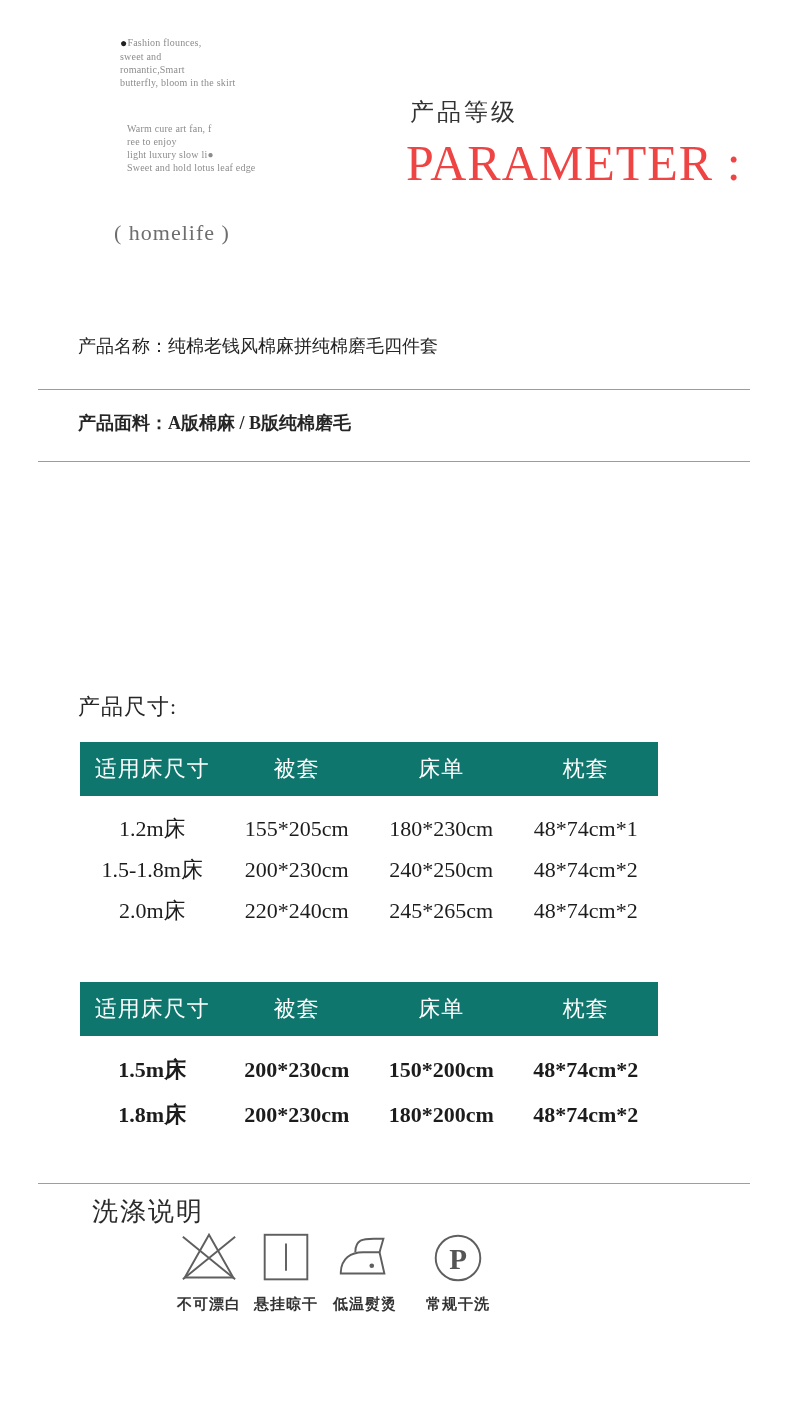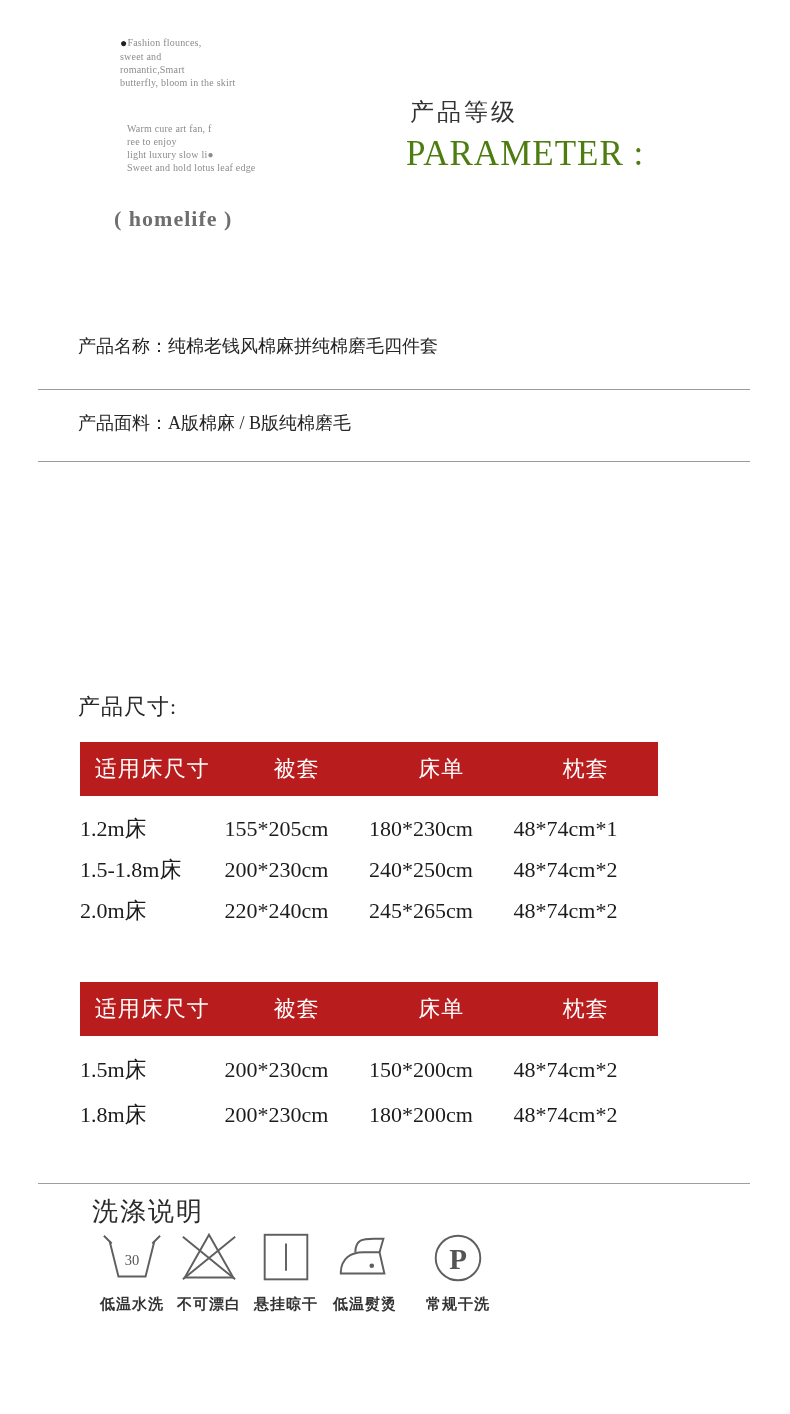--- a/index.html
+++ b/index.html
@@ -5,47 +5,47 @@
   html,body{margin:0;padding:0;}
   body{background:#fff;}
   .page{position:relative;width:790px;height:1414px;background:#ffffff;overflow:hidden;
         font-family:"Liberation Serif","DejaVu Serif",serif;color:#262626;}
 
   
   .decor{position:absolute;font-size:10px;line-height:13px;color:#8c8c8c;letter-spacing:.2px;}
   .decor1{left:120px;top:36px;}
   .decor2{left:127px;top:122px;}
   .bullet{color:#222;font-size:12px;vertical-align:-1px;}
-  .brand{position:absolute;left:114px;top:206px;font-size:22px;color:#6e6e6e;letter-spacing:1px;font-weight:bold;}
+  .brand{position:absolute;left:114px;top:220px;font-size:22px;color:#6e6e6e;letter-spacing:1px;}
 
   
   .title-zh{position:absolute;left:410px;top:96px;font-size:24px;color:#333;letter-spacing:3px;}
-  .title-en{position:absolute;left:406px;top:134px;font-size:35px;color:#4d7c0f;letter-spacing:1px;}
+  .title-en{position:absolute;left:406px;top:134px;font-size:50px;color:#ef4444;letter-spacing:1px;}
 
   
   .info-list{position:absolute;left:38px;top:320px;width:712px;}
   .info-row{box-sizing:border-box;border-bottom:1px solid #9c9c9c;padding:14px 0 0 40px;
             height:70px;font-size:18px;color:#262626;white-space:nowrap;}
-  .info-row:nth-child(2){height:72px;padding-top:21px;}
+  .info-row:nth-child(2){height:72px;padding-top:21px;font-weight:bold;}
   .info-row:nth-child(3){height:80px;padding-top:27px;}
   .info-row:nth-child(4){height:91px;padding-top:35px;}
 
   .size-heading{position:absolute;left:78px;top:692px;font-size:22px;color:#262626;letter-spacing:1px;}
 
   
   .size-table{position:absolute;left:80px;width:578px;}
   #table1{top:742px;}
   #table2{top:982px;}
-  .thead{height:54px;background:#b91c1c;display:flex;align-items:center;color:#fff;font-size:22px;}
+  .thead{height:54px;background:#0f766e;display:flex;align-items:center;color:#fff;font-size:22px;}
   .th{flex:1;text-align:center;letter-spacing:1px;}
   .tbody1{margin-top:12px;}
   .tbody2{margin-top:11px;}
   .trow{display:flex;align-items:center;height:41px;font-size:22px;color:#1c1c1c;}
-  #table2 .trow{height:45px;}
-  .td{flex:1;text-align:left;}
+  #table2 .trow{height:45px;font-weight:bold;}
+  .td{flex:1;text-align:center;}
 
   
   .bottom-rule{position:absolute;left:38px;top:1183px;width:712px;border-top:1px solid #9e9e9e;}
   .care-heading{position:absolute;left:92px;top:1194px;font-size:26px;color:#2b2b2b;letter-spacing:2px;}
   .care-item{position:absolute;top:1228px;width:110px;transform:translateX(-50%);text-align:center;}
   .care-item svg{display:block;margin:0 auto;width:62px;height:62px;}
   .care-label{margin-top:5px;font-size:15px;font-weight:bold;color:#333;letter-spacing:1px;
               font-family:"Liberation Sans","DejaVu Sans",sans-serif;}
   .icon-stroke{stroke:#5f5f5f;stroke-width:2;fill:none;}
   .icon-text{fill:#555;font-family:"Liberation Serif",serif;}
@@ -127,28 +127,20 @@
         <div class="td">200*230cm</div>
         <div class="td">180*200cm</div>
         <div class="td">48*74cm*2</div>
       </div>
     </div>
   </div>
 
   <div class="bottom-rule"></div>
   <div class="care-heading">洗涤说明</div>
 
-  <div class="care-item" style="left:132px">
-    <svg viewBox="0 0 64 64">
-      <path class="icon-stroke" d="M9 14 L18 50 L46 50 L55 14"></path>
-      <path class="icon-stroke" d="M3 8 L11 16 M61 8 L53 16"></path>
-      <text class="icon-text" x="32" y="38" font-size="15" text-anchor="middle">30</text>
-    </svg>
-    <div class="care-label">低温水洗</div>
-  </div>
 
   <div class="care-item" style="left:209px">
     <svg viewBox="0 0 64 64">
       <path class="icon-stroke" d="M32 7 L7 51 L57 51 Z"></path>
       <path class="icon-stroke" d="M5 9 L59 53 M59 9 L5 53"></path>
     </svg>
     <div class="care-label">不可漂白</div>
   </div>
 
   <div class="care-item" style="left:286px">

